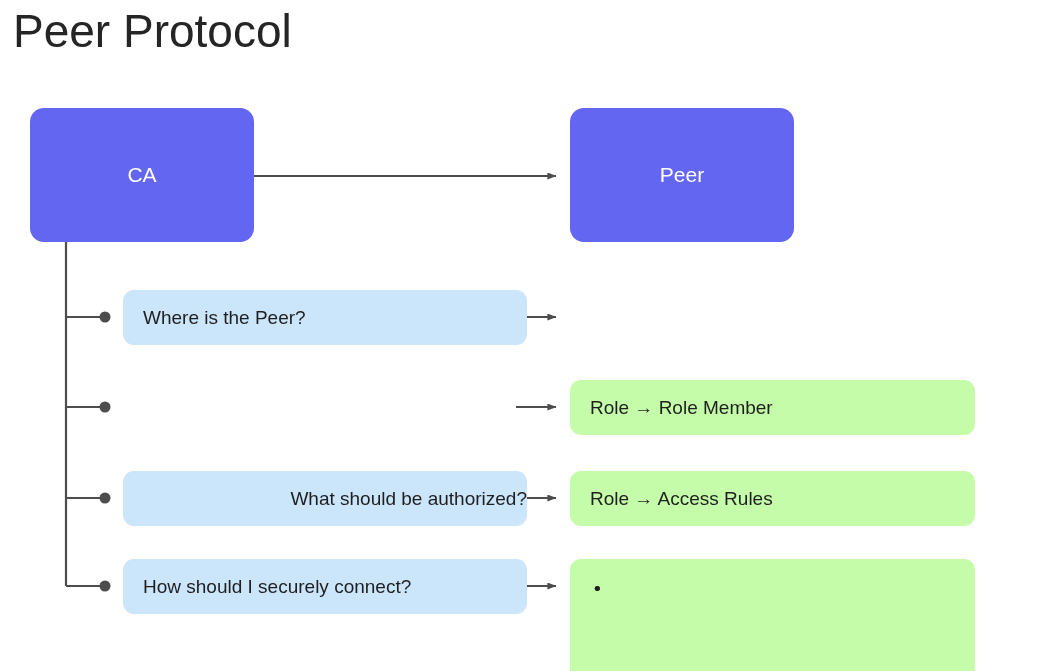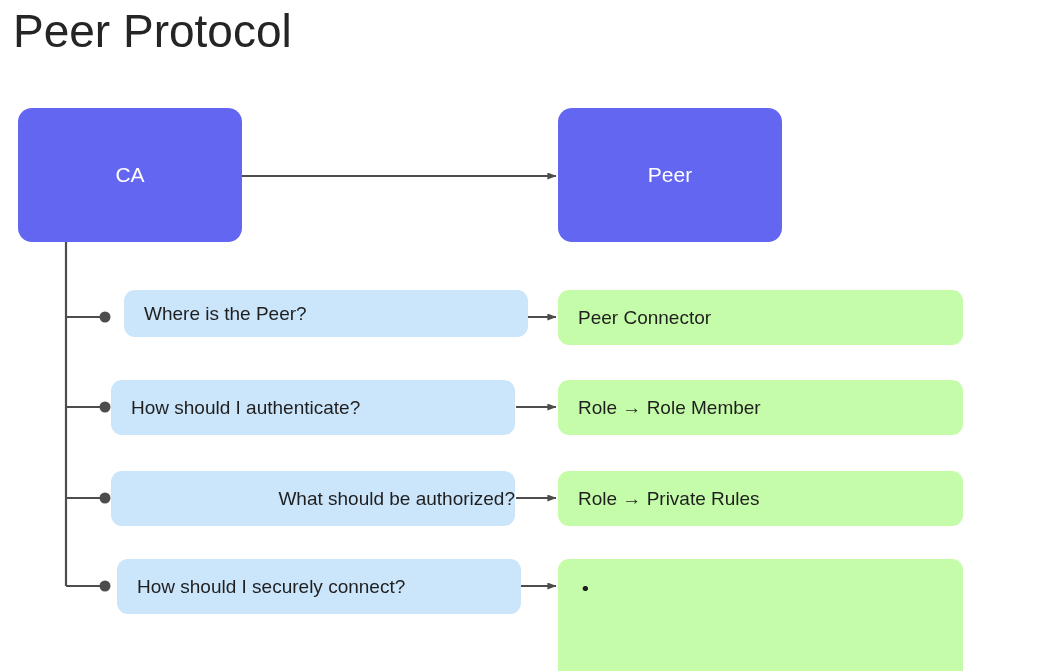--- a/index.html
+++ b/index.html
@@ -43,20 +43,21 @@
     pointer-events: none;
   }
 
   
   .node {
     position: absolute;
     box-sizing: border-box;
     border-radius: 14px;
     display: flex;
     align-items: center;
+    margin-left: 12px;
   }
   .node-primary {
     background: #6366f1;
     justify-content: center;
   }
   .node-primary .node-label {
     color: #ffffff;
     font-size: 21px;
     line-height: 26px;
     text-align: center;
@@ -170,46 +171,40 @@
   </svg>
 
   <div class="node node-primary" style="left:18px; top:108px; width:224px; height:134px;">
     <span class="node-label">CA</span>
   </div>
 
   <div class="node node-primary" style="left:558px; top:108px; width:224px; height:134px;">
     <span class="node-label">Peer</span>
   </div>
 
-  <div class="node node-question" style="left:124px; top:290px; width:404px; height:47px;">
+  <div class="node node-question" style="left:111px; top:290px; width:404px; height:55px;">
     <span class="node-label">Where is the Peer?</span>
   </div>
 
-  <div class="node node-question" style="left:111px; top:380px; width:404px; height:55px;">
-    <span class="node-label">How should I authenticate?</span>
-  </div>
 
   <div class="node node-question" style="left:111px; top:471px; width:404px; height:55px;justify-content:flex-end;">
     <span class="node-label">What should be authorized?</span>
   </div>
 
-  <div class="node node-question" style="left:117px; top:559px; width:404px; height:55px;">
+  <div class="node node-question" style="left:111px; top:559px; width:404px; height:55px;">
     <span class="node-label">How should I securely connect?</span>
   </div>
 
-  <div class="node node-answer" style="left:558px; top:290px; width:405px; height:55px;">
-    <span class="node-label">Peer Connector</span>
-  </div>
 
   <div class="node node-answer" style="left:558px; top:380px; width:405px; height:55px;">
     <span class="node-label">Role  →  Role Member</span>
   </div>
 
   <div class="node node-answer" style="left:558px; top:471px; width:405px; height:55px;">
-    <span class="node-label">Role  →  Private Rules</span>
+    <span class="node-label">Role  →  Access Rules</span>
   </div>
 
   <div class="node node-answer" style="left:558px; top:559px; width:405px; height:128px; align-items:flex-start; padding-top:16px;">
     <div class="answer-block">
       <ul class="answer-list">
         <li>
           <span class="bullet-dot">•</span>
         </li>
         <li>
           <span class="bullet-dot">•</span>

